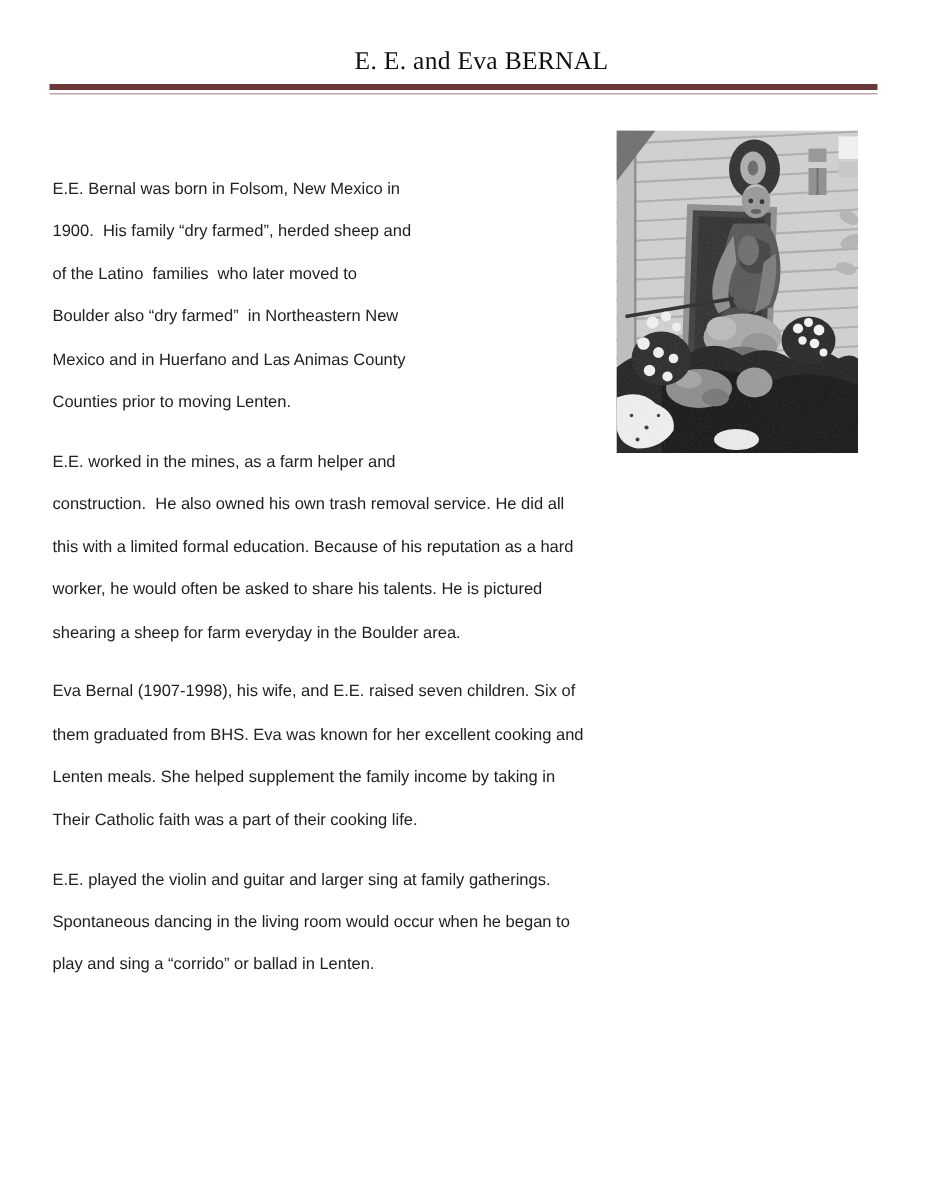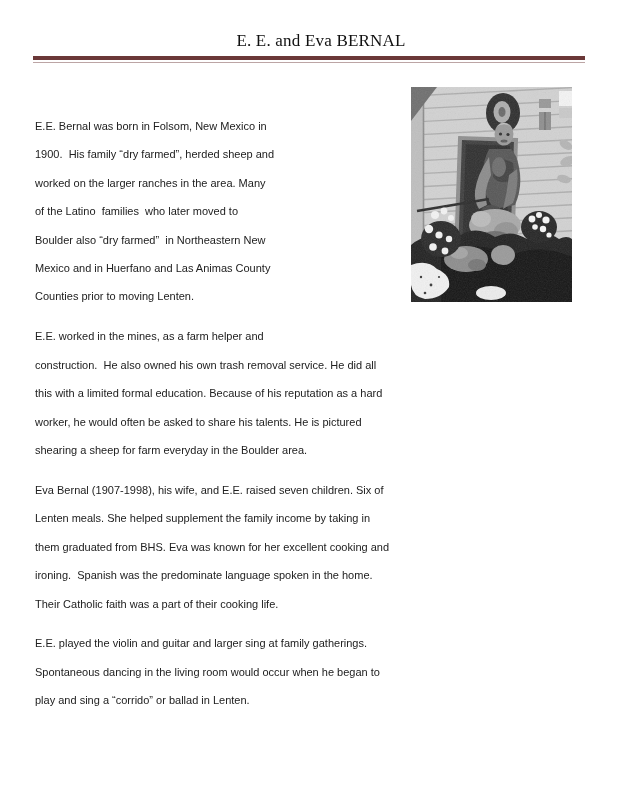--- a/index.html
+++ b/index.html
@@ -178,38 +178,36 @@
         <ellipse cx="80" cy="206" rx="15" ry="7" fill="#ededed"></ellipse>
         <rect width="161" height="215" filter="url(#grain)" opacity="0.14"></rect>
       </g>
     </svg>
   </figure>
 
   <div class="content">
     <div class="para">
         <div class="line">E.E. Bernal was born in Folsom, New Mexico in</div>
         <div class="line">1900.  His family “dry farmed”, herded sheep and</div>
-        <div class="line">worked on the larger ranches in the area. Many</div>
         <div class="line">of the Latino  families  who later moved to</div>
         <div class="line">Boulder also “dry farmed”  in Northeastern New</div>
         <div class="line">Mexico and in Huerfano and Las Animas County</div>
         <div class="line">Counties prior to moving Lenten.</div>
       </div>
     <div class="para">
         <div class="line">E.E. worked in the mines, as a farm helper and</div>
         <div class="line">construction.  He also owned his own trash removal service. He did all</div>
         <div class="line">this with a limited formal education. Because of his reputation as a hard</div>
         <div class="line">worker, he would often be asked to share his talents. He is pictured</div>
         <div class="line">shearing a sheep for farm everyday in the Boulder area.</div>
       </div>
     <div class="para">
         <div class="line">Eva Bernal (1907-1998), his wife, and E.E. raised seven children. Six of</div>
+        <div class="line">them graduated from BHS. Eva was known for her excellent cooking and</div>
         <div class="line">Lenten meals. She helped supplement the family income by taking in</div>
-        <div class="line">them graduated from BHS. Eva was known for her excellent cooking and</div>
-        <div class="line">ironing.  Spanish was the predominate language spoken in the home.</div>
         <div class="line">Their Catholic faith was a part of their cooking life.</div>
       </div>
     <div class="para">
         <div class="line">E.E. played the violin and guitar and larger sing at family gatherings.</div>
         <div class="line">Spontaneous dancing in the living room would occur when he began to</div>
         <div class="line">play and sing a “corrido” or ballad in Lenten.</div>
       </div>
   </div>
 
 </div>

